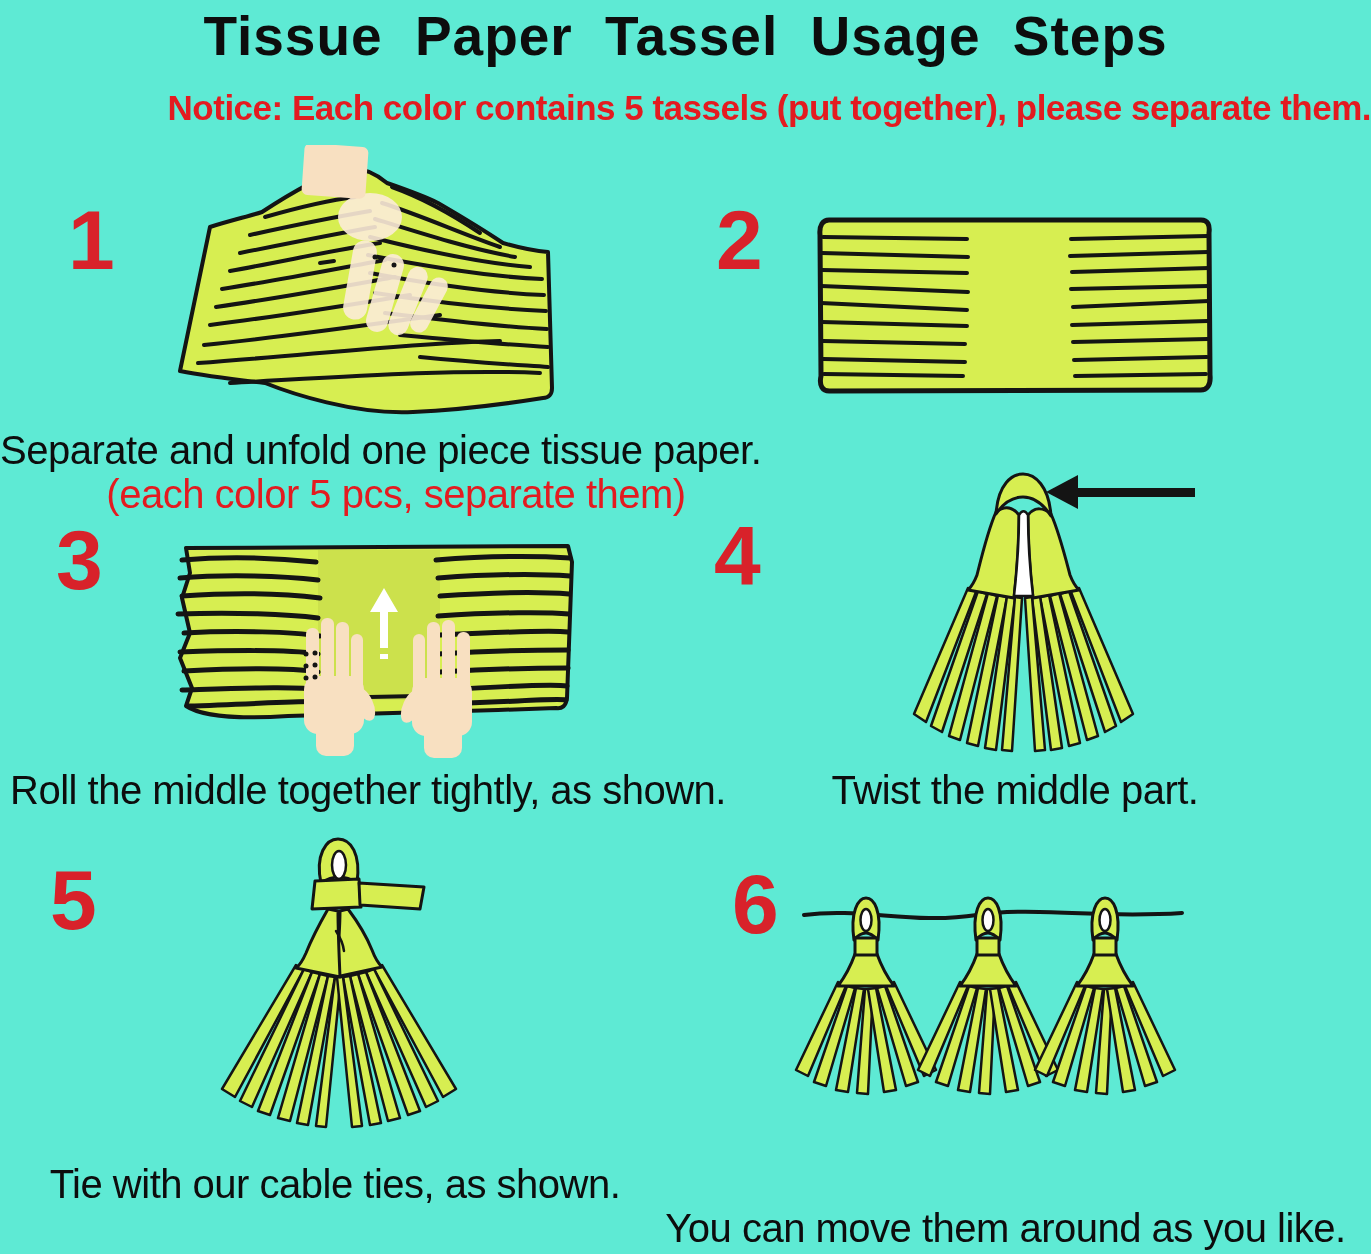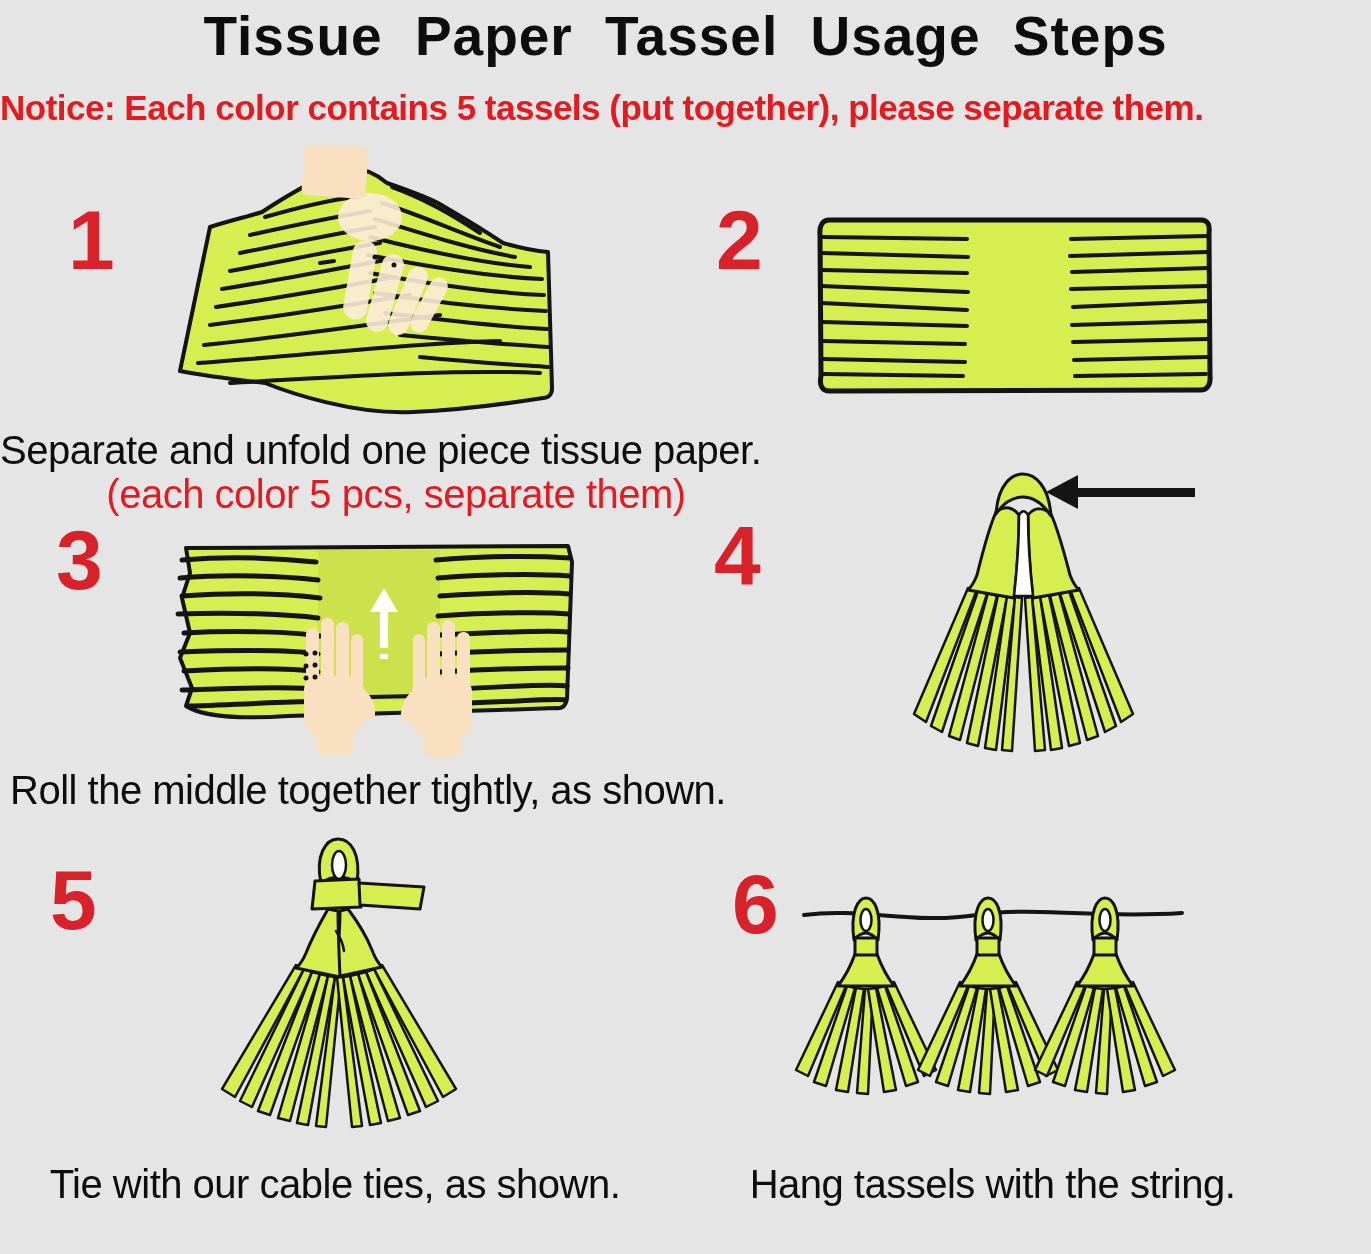--- a/index.html
+++ b/index.html
@@ -1,27 +1,27 @@
 <!DOCTYPE html>
 <html style="--tissue-green: #d7ee51; --outline-black: #141414; --notice-red: #e31b20; --number-red: #d8222a; --flesh: #f8e0c1; --flesh-light: #fcecd8;"><head>
 <meta charset="utf-8">
 <style>
   html,body{margin:0;padding:0;background:#ffffff;}
   #canvas{
-    position:relative;width:1371px;height:1254px;background:#e5e5e5;
+    position:relative;width:1371px;height:1254px;background:#5eead4;
     font-family:"Liberation Sans","DejaVu Sans",sans-serif;overflow:hidden;
   }
   .abs{position:absolute;}
   .title{
     left:0;top:4px;width:1371px;text-align:center;
     font-size:55px;font-weight:700;color:#0d0d0d;
     word-spacing:16px;letter-spacing:1px;white-space:nowrap;
   }
   .notice{
-    left:0;top:88px;width:1371px;text-align:left;
+    left:0;top:88px;width:1371px;text-align:right;
     font-size:35px;font-weight:700;color:var(--notice-red);
     white-space:nowrap;letter-spacing:-0.5px;
   }
   .step-number{
     font-size:84px;font-weight:700;color:var(--number-red);line-height:1;
   }
   .caption{
     font-size:40px;color:#0d0d0d;text-align:center;white-space:nowrap;
     letter-spacing:-0.5px;
   }
@@ -244,16 +244,17 @@
     </defs>
     <path class="fold" d="M 52,30 C 110,22 160,40 225,30 C 285,21 340,34 430,28"></path>
     <use href="#tassel6" transform="translate(114,13)"></use>
     <use href="#tassel6" transform="translate(236,13)"></use>
     <use href="#tassel6" transform="translate(353,13)"></use>
   </svg>
 
   <div class="abs caption" style="left:0;top:428px;width:754px;">Separate and unfold one piece tissue paper.</div>
   <div class="abs caption red" style="left:0;top:472px;width:754px;padding-left:19px;">(each color 5 pcs, separate them)</div>
   <div class="abs caption" style="left:0;top:768px;width:720px;padding-left:8px;">Roll the middle together tightly, as shown.</div>
+  <div class="abs caption" style="left:760px;top:768px;width:510px;">Twist the middle part.</div>
   <div class="abs caption" style="left:0;top:1162px;width:670px;">Tie with our cable ties, as shown.</div>
-  <div class="abs caption" style="left:660px;top:1162px;width:665px;">Hang tassels with the string.</div>
+  <div class="abs caption" style="left:640px;top:1206px;width:731px;">You can move them around as you like.</div>
 
 </div>
 
 </body></html>

